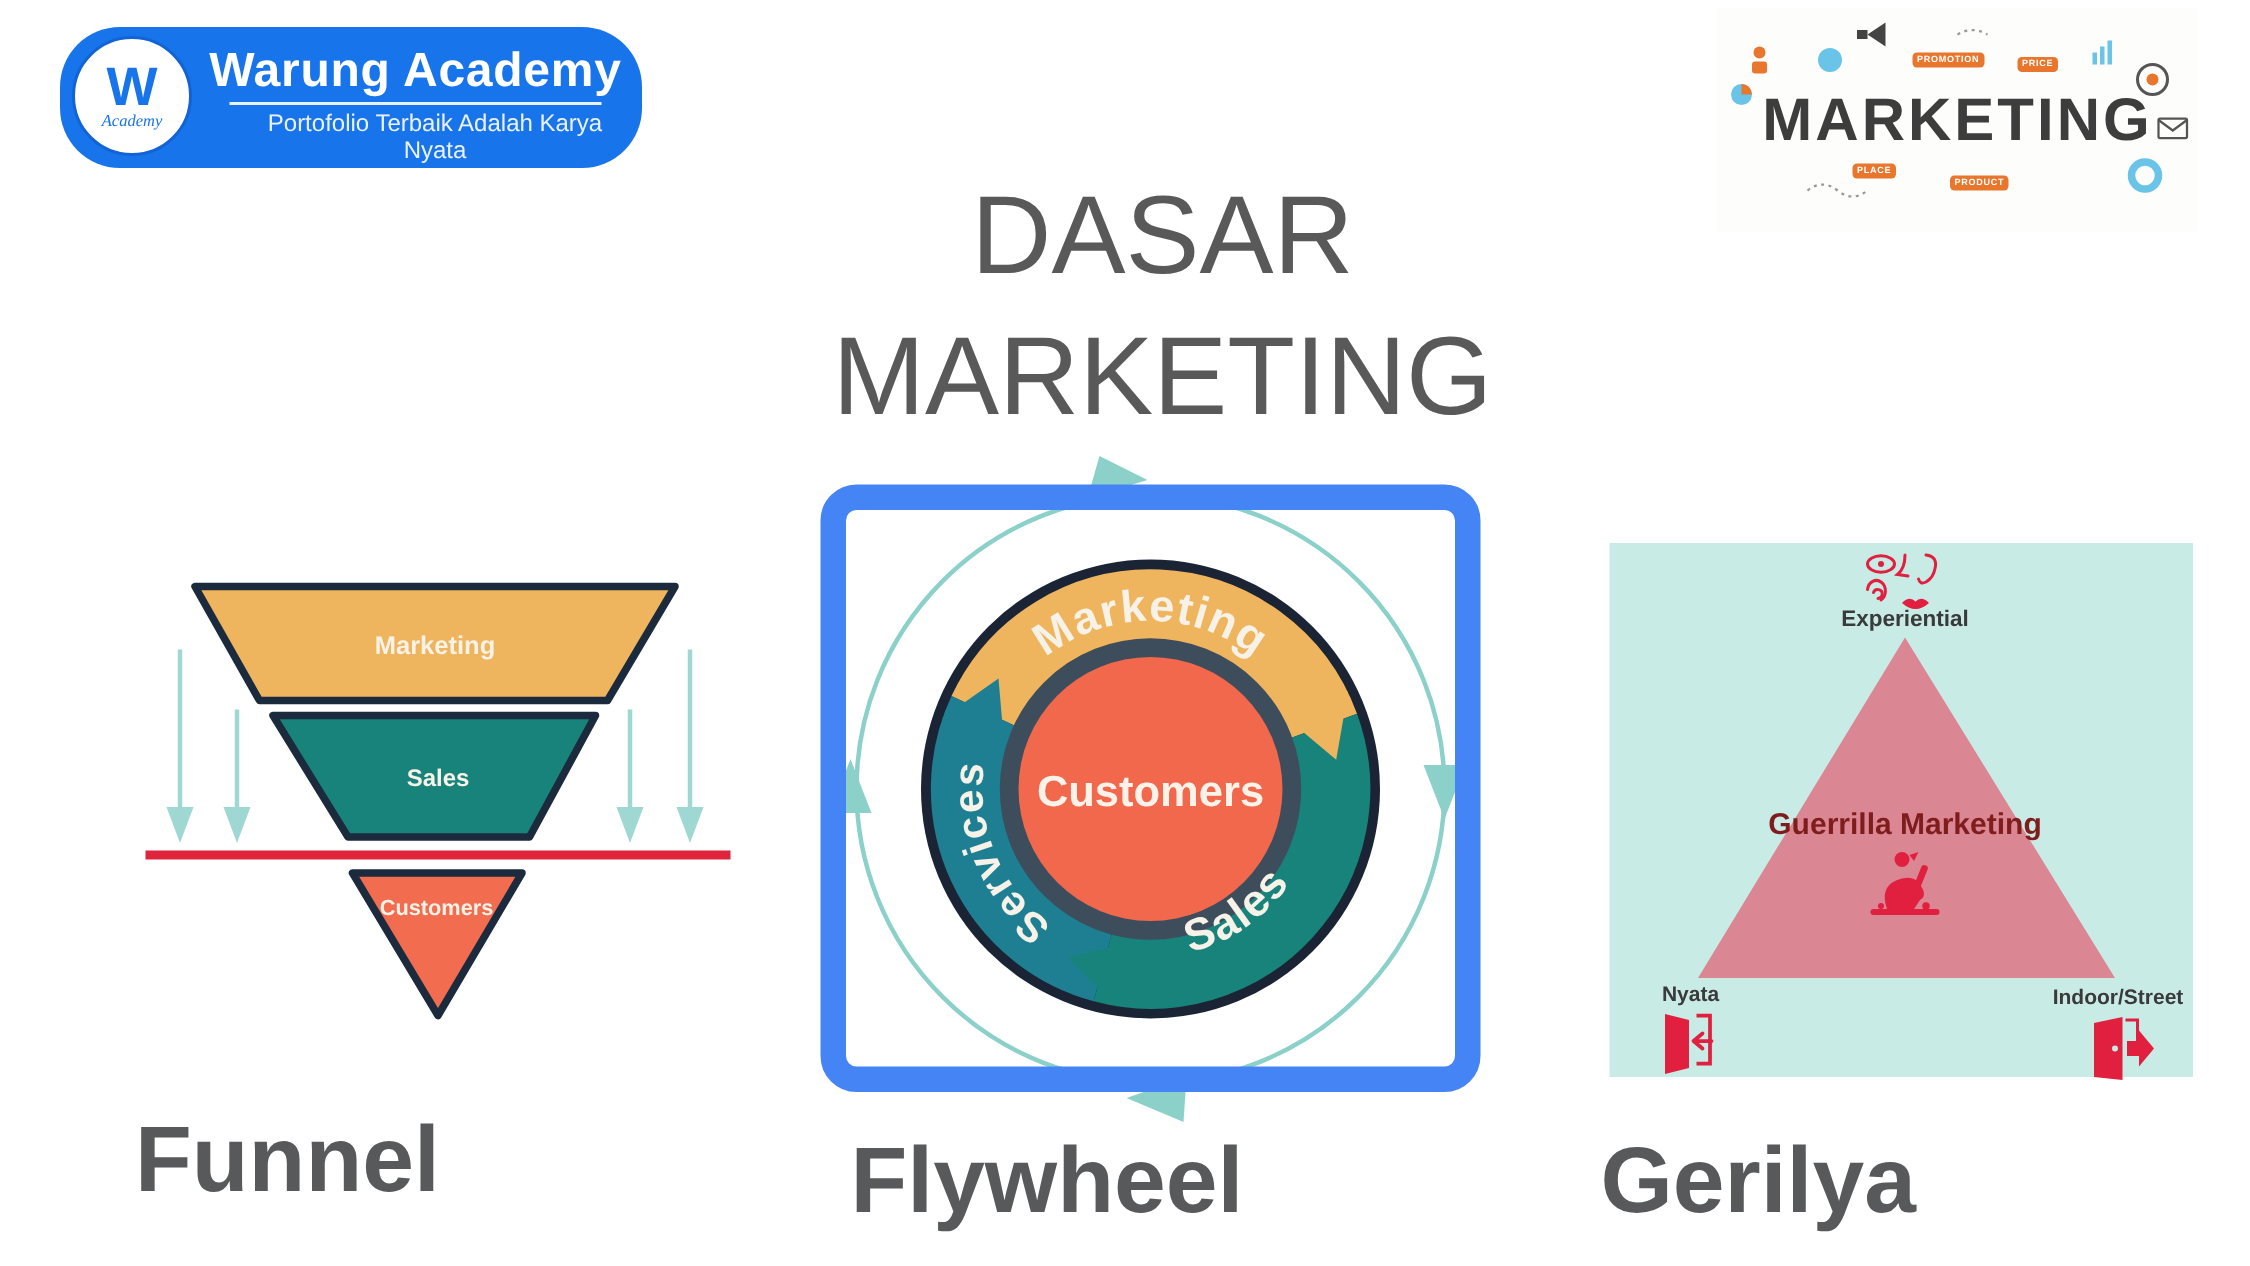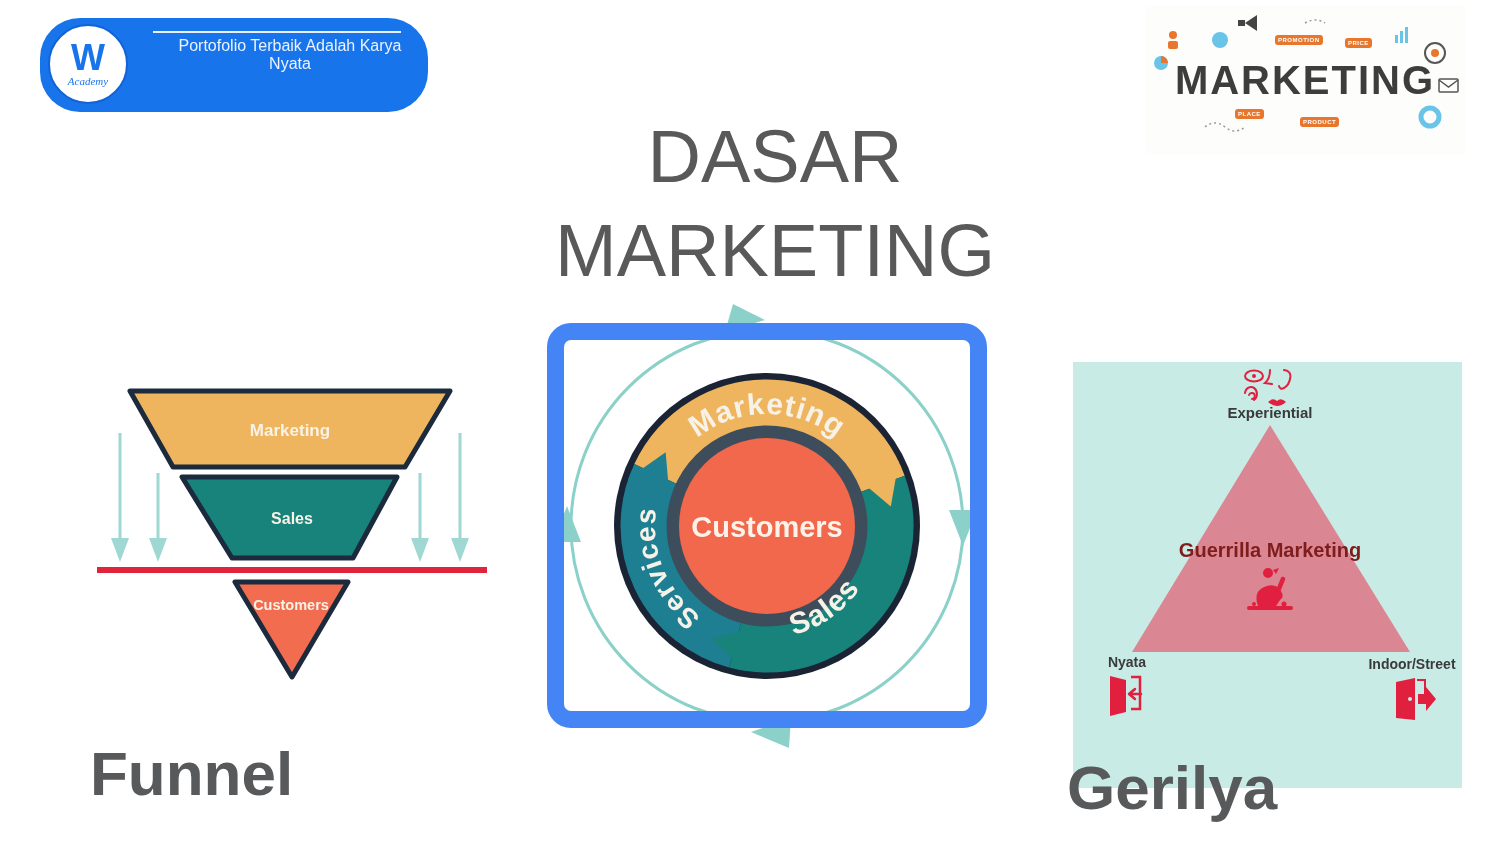--- a/index.html
+++ b/index.html
@@ -32,21 +32,21 @@
   .slide-title{position:absolute;left:420px;top:110px;width:710px;text-align:center;
                font-size:74px;font-weight:normal;color:#595959;line-height:94px;}
 
   
   .flywheel-box{position:absolute;left:547px;top:323px;width:440px;height:405px;}
   .flywheel-frame{position:absolute;left:0;top:0;width:440px;height:405px;border:17px solid #4584F4;
                   border-radius:24px;box-sizing:border-box;z-index:2;}
   .flywheel-svg{position:absolute;left:-10px;top:-27px;z-index:1;}
 
   
-  .gerilya-panel{position:absolute;left:1073px;top:362px;width:389px;height:426px;background:#C9EBE6;}
+  .gerilya-panel{position:absolute;left:1073px;top:362px;width:389px;height:356px;background:#C9EBE6;}
   .gerilya-triangle-svg{position:absolute;left:0;top:0;}
   .gerilya-label{position:absolute;font-weight:bold;color:#3A3A3A;text-align:center;}
   .label-experiential{left:122px;top:42px;width:150px;font-size:15px;}
   .label-guerrilla{left:97px;top:177px;width:200px;font-size:20px;color:#7f1d1d;}
   .label-indoor{left:14px;top:292px;width:80px;font-size:14px;}
   .label-outdoor{left:264px;top:294px;width:150px;font-size:14px;}
   .senses-svg{position:absolute;left:168px;top:5px;}
   .guerrilla-svg{position:absolute;left:171px;top:204px;}
   .door-indoor-svg{position:absolute;left:32px;top:312px;}
   .door-outdoor-svg{position:absolute;left:315px;top:314px;}
@@ -63,20 +63,21 @@
 <body>
 
 <div class="slide">
 
   <div class="logo-badge">
     <div class="logo-circle">
       <div class="logo-monogram">W</div>
       <div class="logo-monogram-caption">Academy</div>
     </div>
     <div class="logo-text">
+      <div class="logo-brand">Warung Academy</div>
       <div class="logo-underline"></div>
       <div class="logo-tagline">Portofolio Terbaik Adalah Karya Nyata</div>
     </div>
   </div>
 
   <div class="doodle">
     <svg width="320" height="150" viewBox="0 0 320 150">
       <g>
         <circle cx="75" cy="35" r="8" fill="#69C4E8"></circle>
         <circle cx="28" cy="30" r="4" fill="#E8762C"></circle>
@@ -220,15 +221,16 @@
       <g>
         <path d="M29,4 h8 v14" fill="none" stroke="#E11F3F" stroke-width="2"></path>
         <polygon points="8,6 27,2 27,44 8,42" fill="#E11F3F"></polygon>
         <circle cx="22" cy="23" r="2" fill="#C9EBE6"></circle>
         <polygon points="30,18 38,18 38,11 48,23 38,35 38,28 30,28" fill="#E11F3F"></polygon>
       </g>
     </svg>
   </div>
 
   <div class="caption caption-funnel">Funnel</div>
+  <div class="caption caption-flywheel">Flywheel</div>
   <div class="caption caption-gerilya">Gerilya</div>
 
 </div>
 
 </body></html>

